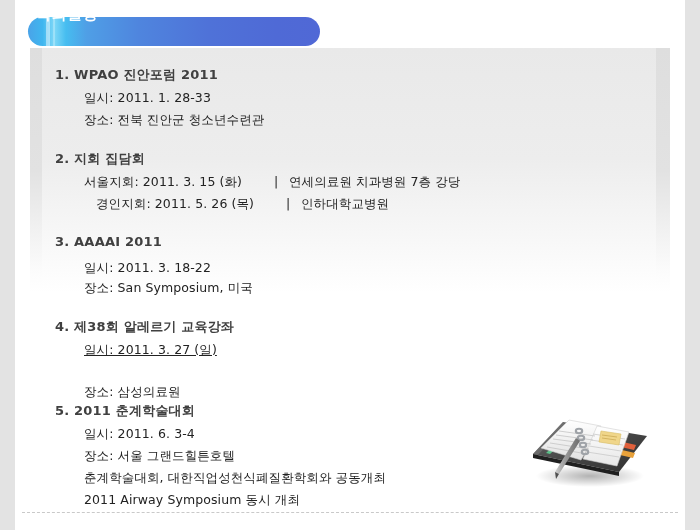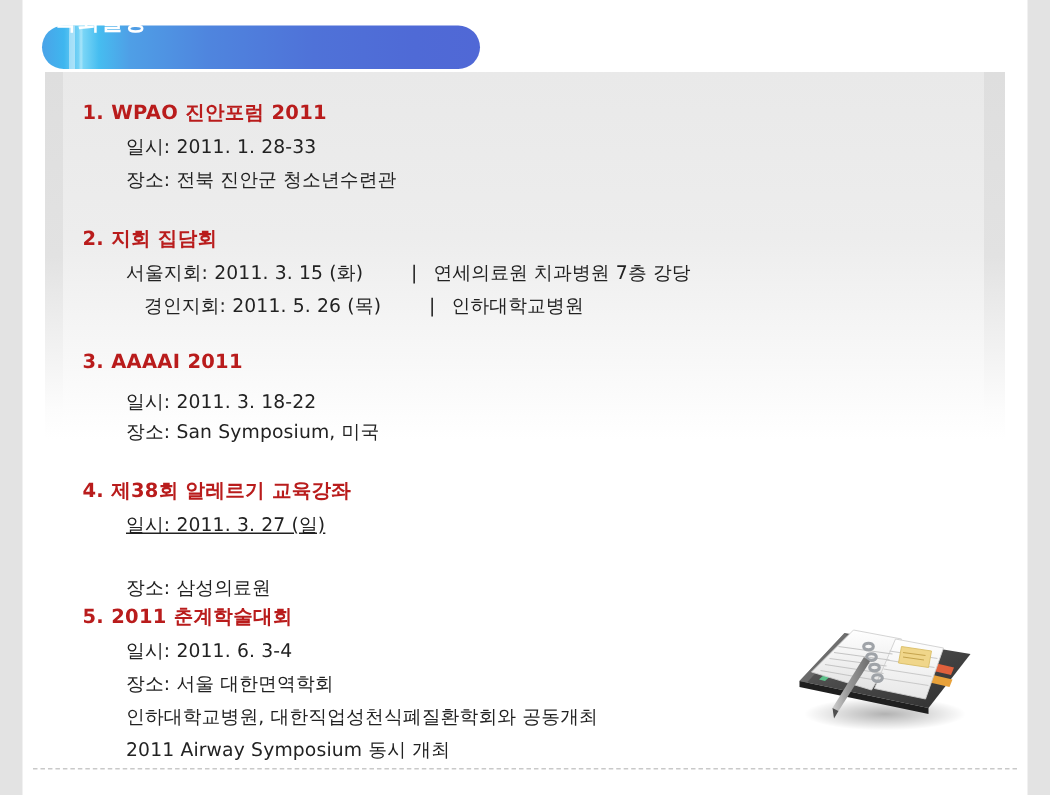--- a/index.html
+++ b/index.html
@@ -115,21 +115,21 @@
     left: 0; top: 0;
     width: 700px;
   }
   .sched-item { position: absolute; left: 0; width: 700px; }
 
   .item-title {
     position: absolute;
     left: 55px;
     font-size: 13px;
     font-weight: bold;
-    color: #b91c1c;
+    color: #404040;
     white-space: nowrap;
     letter-spacing: 0.2px;
   }
   .item-line {
     position: absolute;
     left: 84px;
     font-size: 12.5px;
     color: #222222;
     white-space: nowrap;
     letter-spacing: 0.1px;
@@ -194,22 +194,22 @@
         <div class="item-line" style="top: 280px;"><span>장소: San Symposium, 미국</span></div>
       </div>
       <div class="sched-item">
         <div class="item-title" style="top: 318px;">4. 제38회 알레르기 교육강좌</div>
         <div class="item-line" style="top: 342px; text-decoration: underline;"><span>일시: 2011. 3. 27 (일)</span></div>
         <div class="item-line" style="top: 384px;"><span>장소: 삼성의료원</span></div>
       </div>
       <div class="sched-item">
         <div class="item-title" style="top: 402px;">5. 2011 춘계학술대회</div>
         <div class="item-line" style="top: 426px;"><span>일시: 2011. 6. 3-4</span></div>
-        <div class="item-line" style="top: 448px;"><span>장소: 서울 대한면역학회</span></div>
-        <div class="item-line" style="top: 470px;"><span>인하대학교병원, 대한직업성천식폐질환학회와 공동개최</span></div>
+        <div class="item-line" style="top: 448px;"><span>장소: 서울 그랜드힐튼호텔</span></div>
+        <div class="item-line" style="top: 470px;"><span>춘계학술대회, 대한직업성천식폐질환학회와 공동개최</span></div>
         <div class="item-line" style="top: 492px;"><span>2011 Airway Symposium 동시 개최</span></div>
       </div>
     </div>
 
   <div class="planner">
     <svg viewBox="0 0 142 96" width="142" height="96" xmlns="http://www.w3.org/2000/svg">
       <defs>
         <linearGradient id="coverG" x1="0" y1="0" x2="1" y2="1">
           <stop offset="0%" stop-color="#6a6a6a"></stop>
           <stop offset="45%" stop-color="#4a4a4a"></stop>

